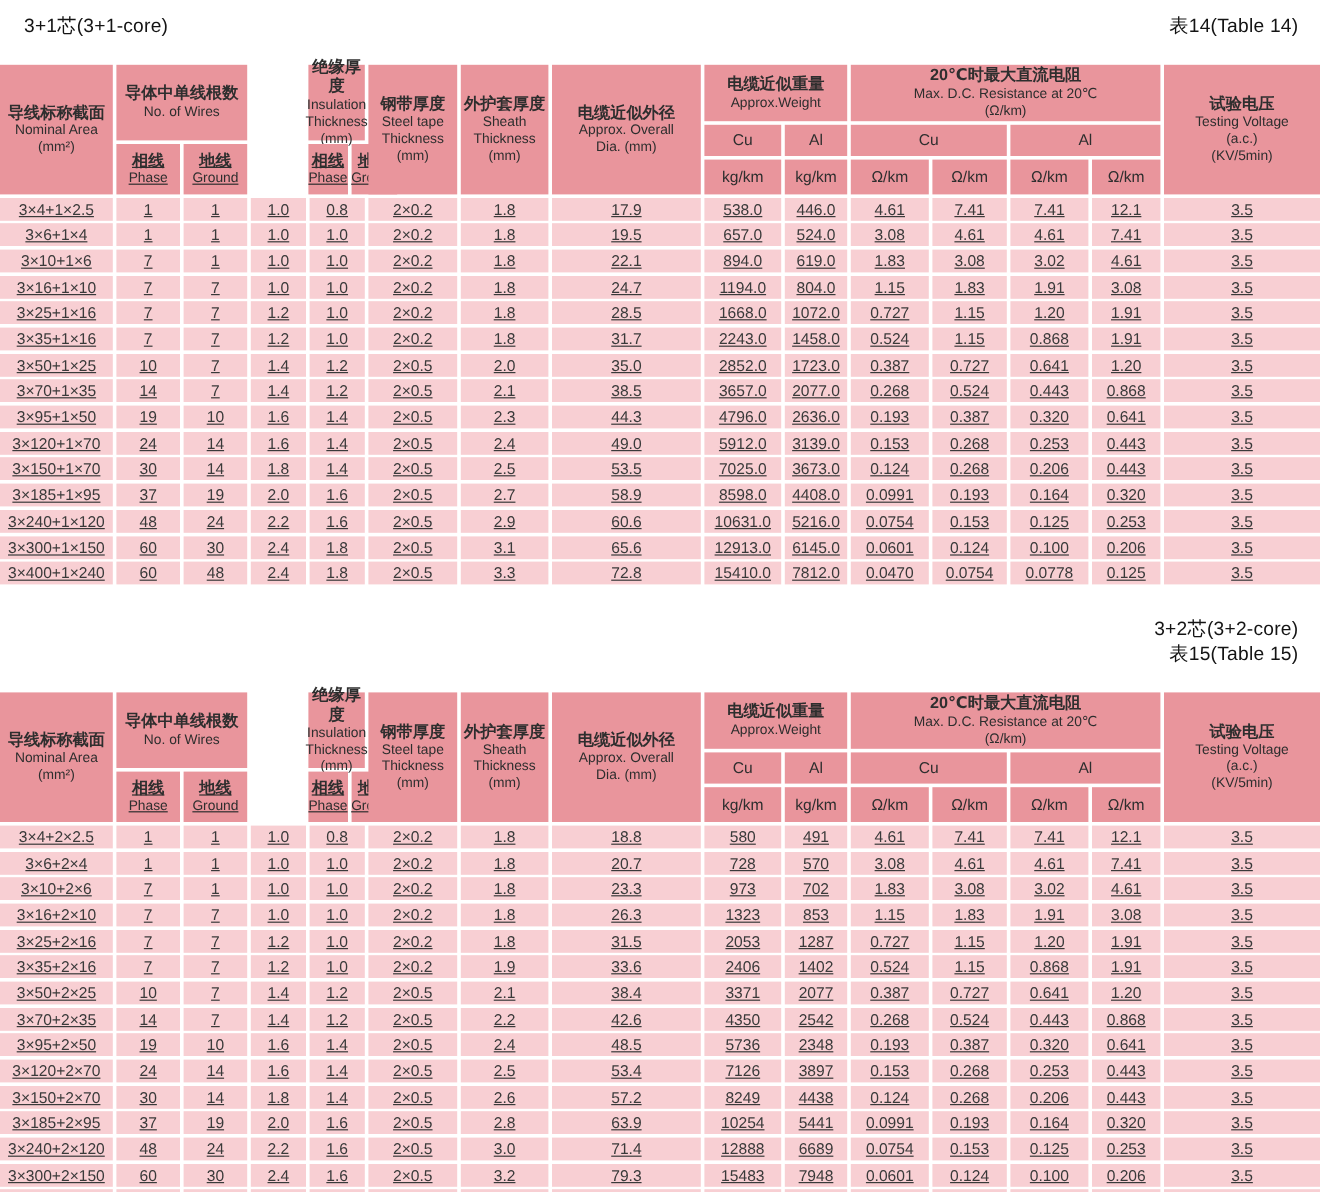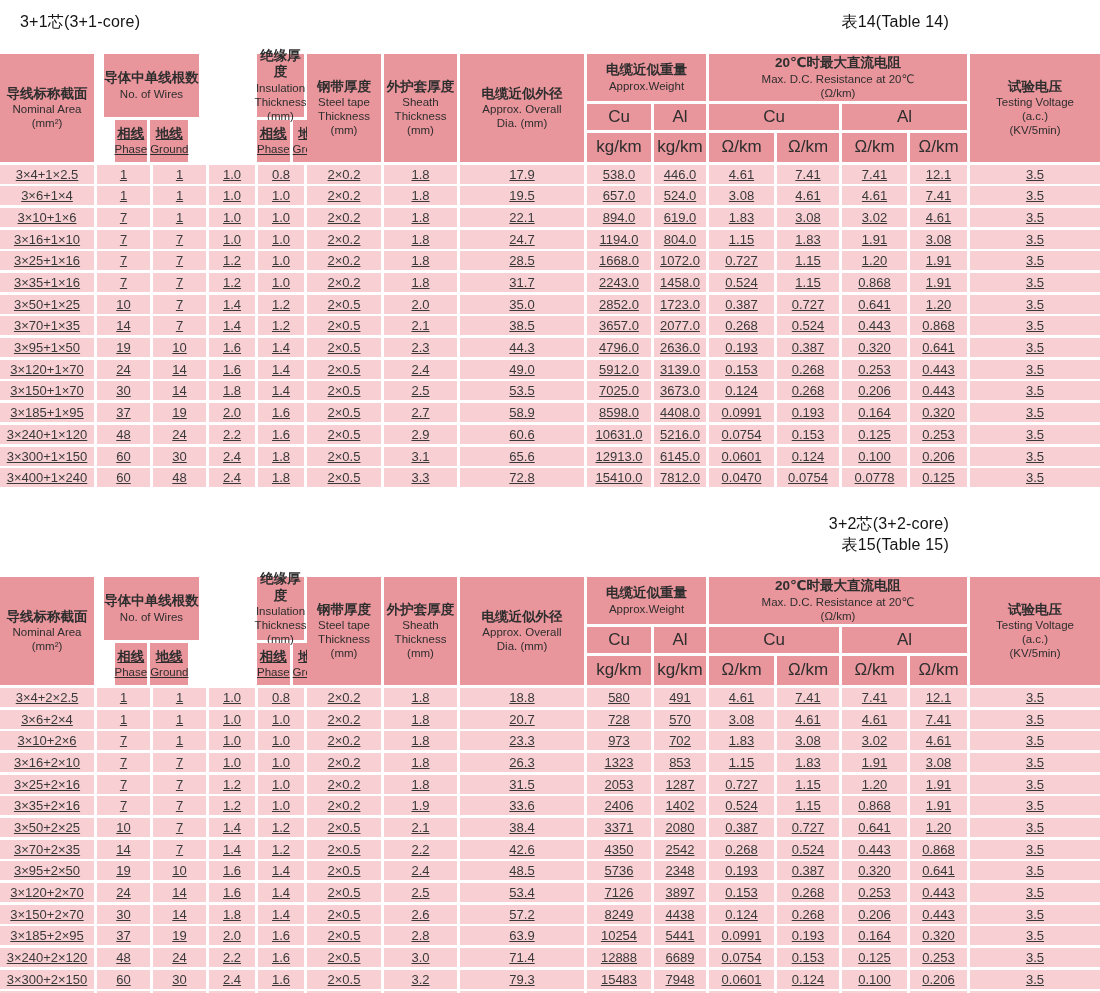--- a/index.html
+++ b/index.html
@@ -8,45 +8,45 @@
     --txt:#3a3a3a;
     --cols: 94px 53px 53px 46px 46px 74px 73px 124px 64px 52px 65px 62px 65px 57px 130px;
   }
   *{box-sizing:border-box;}
   html,body{margin:0;padding:0;}
   body{
     width:1100px;background:#fff;
     font-family:"Liberation Sans","DejaVu Sans",sans-serif;
     color:var(--txt);
   }
-  .table-section{width:967px;}
+  .table-section{width:1100px;}
   .section-title{
     display:flex;justify-content:space-between;align-items:flex-end;
     padding:0 18px 0 20px;margin-top:12px;
     font-size:16px;color:#141414;letter-spacing:.2px;
   }
   .table-section + .table-section .section-title{margin-top:27px;flex-direction:column;}
   .thead{
     margin-top:21px;
     display:grid;
     grid-template-columns:var(--cols);
     grid-template-rows:47px 26px 29px;
     gap:3px;
   }
   .hcell{
     background:var(--hdrbg);
     display:flex;flex-direction:column;align-items:center;justify-content:center;
     text-align:center;line-height:1.22;color:#2e2e2e;
   }
   .zh{font-size:13.5px;font-weight:600;}
   .en{font-size:11.5px;}
-  .mid{font-size:17px;}
+  .mid{font-size:13px;}
   
   .g-area{grid-column:1;grid-row:1 / span 3;}
-  .g-wires{grid-column:2 / span 2;grid-row:1 / span 3;align-items:center;}
+  .g-wires{grid-column:2 / span 2;grid-row:1 / span 3;}
   .g-insul{grid-column:4 / span 2;grid-row:1 / span 3;padding-left:48px;}
   .g-steel{grid-column:6;grid-row:1 / span 3;}
   .g-sheath{grid-column:7;grid-row:1 / span 3;}
   .g-dia{grid-column:8;grid-row:1 / span 3;}
   .g-weight-t{grid-column:9 / span 2;grid-row:1;}
   .g-w-cu{grid-column:9;grid-row:2;}
   .g-w-al{grid-column:10;grid-row:2;}
   .g-w-u1{grid-column:9;grid-row:3;}
   .g-w-u2{grid-column:10;grid-row:3;}
   .g-res-t{grid-column:11 / span 4;grid-row:1;}
@@ -640,21 +640,21 @@
         <div class="cell">3.5</div>
         <div class="cell">3×50+2×25</div>
         <div class="cell">10</div>
         <div class="cell">7</div>
         <div class="cell">1.4</div>
         <div class="cell">1.2</div>
         <div class="cell">2×0.5</div>
         <div class="cell">2.1</div>
         <div class="cell">38.4</div>
         <div class="cell">3371</div>
-        <div class="cell">2080</div>
+        <div class="cell">2077</div>
         <div class="cell">0.387</div>
         <div class="cell">0.727</div>
         <div class="cell">0.641</div>
         <div class="cell">1.20</div>
         <div class="cell">3.5</div>
         <div class="cell">3×70+2×35</div>
         <div class="cell">14</div>
         <div class="cell">7</div>
         <div class="cell">1.4</div>
         <div class="cell">1.2</div>

